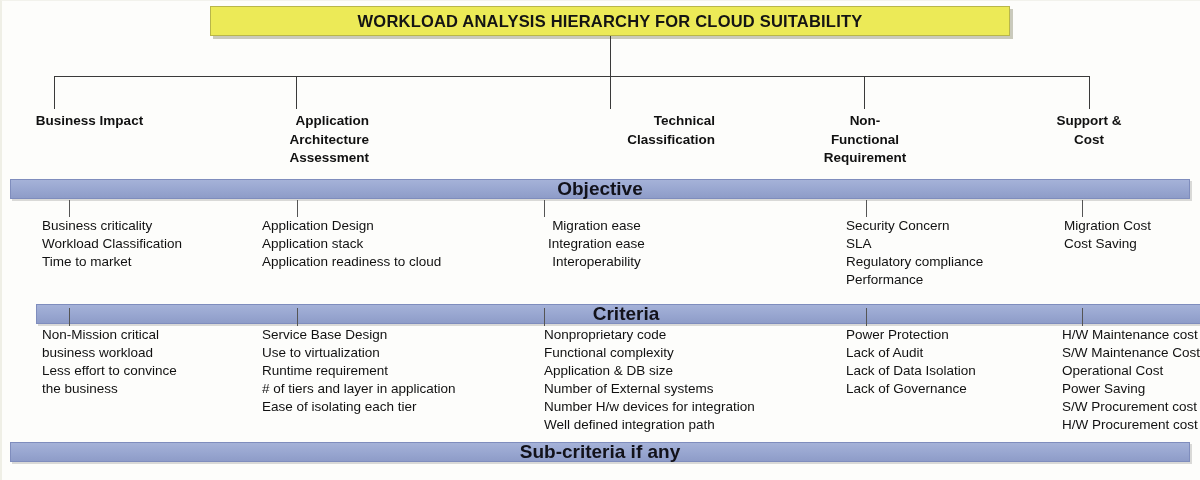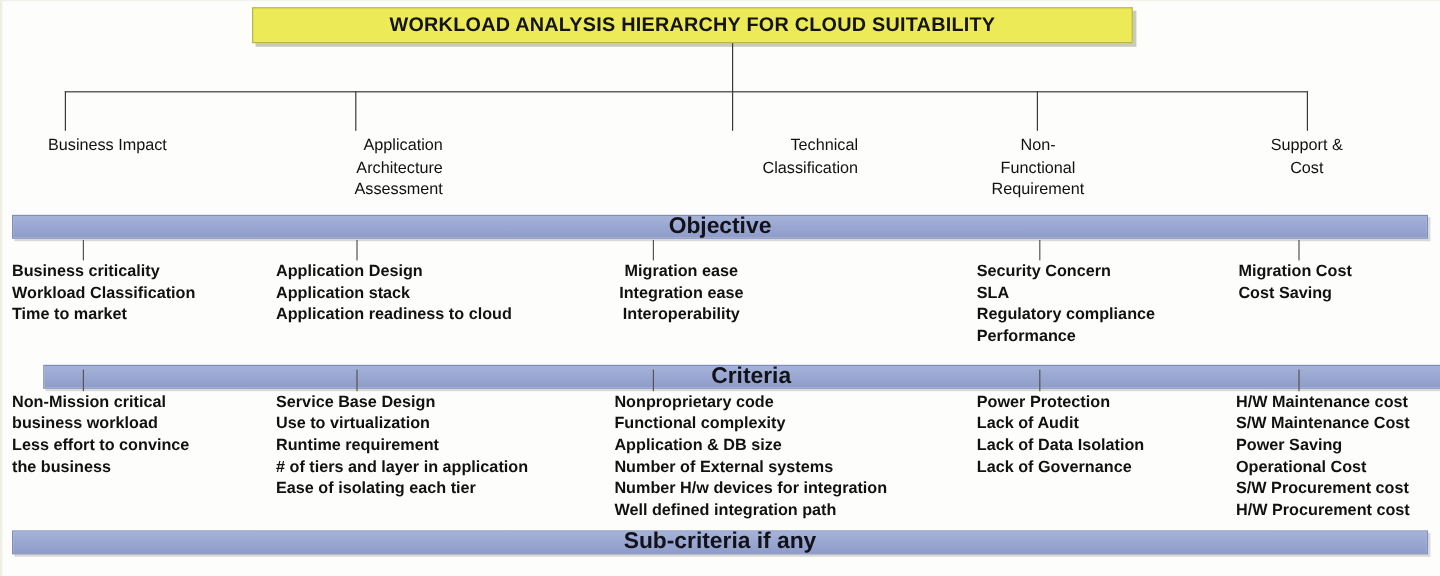--- a/index.html
+++ b/index.html
@@ -21,21 +21,21 @@
     box-sizing: border-box;
     border-left: 2px solid #efefe6;
     border-top: 1px solid #f2f2ec;
   }
 
   
   .title-box {
     position: absolute;
     left: 208px;
     top: 5px;
-    width: 734px;
+    width: 800px;
     height: 30px;
     background: #ecea57;
     border: 1px solid #b8b64a;
     box-shadow: 3px 3px 0 rgba(140,140,110,0.45);
     display: flex;
     align-items: center;
     justify-content: center;
     box-sizing: border-box;
   }
   .title-box span {
@@ -78,32 +78,33 @@
     font-weight: bold;
     color: #12121a;
     white-space: nowrap;
   }
 
   
   .col-head {
     position: absolute;
     text-align: center;
     font-size: 13.5px;
-    font-weight: normal;
+    font-weight: bold;
     color: #111111;
     line-height: 18.5px;
   }
   .col-list {
     position: absolute;
     text-align: left;
     font-size: 13.5px;
-    font-weight: bold;
+    font-weight: normal;
     color: #111111;
     line-height: 18px;
     white-space: nowrap;
+    margin-left: 32px;
   }
   .col-list div, .col-head div { white-space: nowrap; }
   .col-list.wrap div, .col-head div { white-space: normal; }
 </style>
 </head>
 <body>
 
 <div id="canvas">
 
   <div class="title-box">
@@ -211,22 +212,22 @@
   </div>
   <div class="col-list" style="left:812px; top:325px;">
     <div>Power Protection</div>
     <div>Lack of Audit</div>
     <div>Lack of Data Isolation</div>
     <div>Lack of Governance</div>
   </div>
   <div class="col-list" style="left:1028px; top:325px;">
     <div>H/W Maintenance cost</div>
     <div>S/W Maintenance Cost</div>
+    <div>Operational Cost</div>
     <div>Power Saving</div>
-    <div>Operational Cost</div>
     <div>S/W Procurement cost</div>
     <div>H/W Procurement cost</div>
   </div>
 
   <div class="band" style="top:441px;">
     <span>Sub-criteria if any</span>
   </div>
 
 </div>
 

